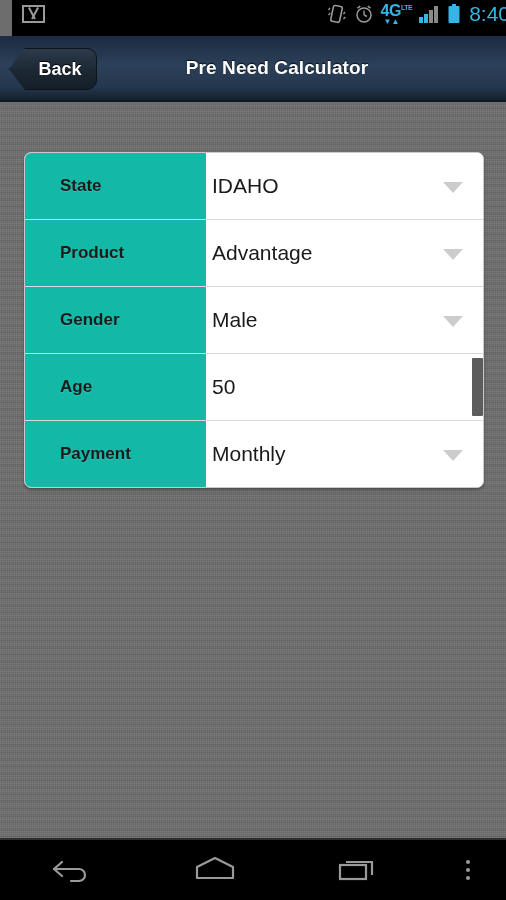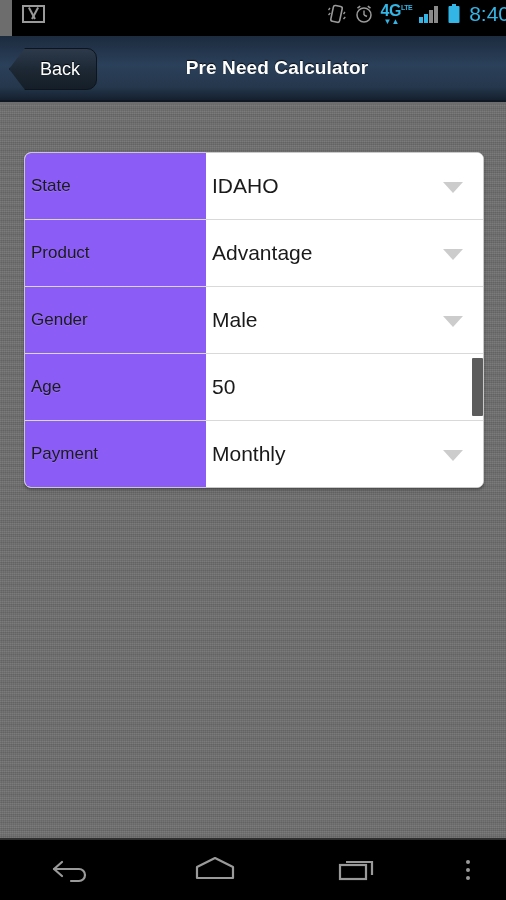--- a/index.html
+++ b/index.html
@@ -123,21 +123,21 @@
   }
   #back-button {
     position: absolute;
     left: 9px; top: 12px;
     width: 88px; height: 42px;
     background: linear-gradient(to bottom, #2c3a4b 0%, #1c2733 55%, #151e28 100%);
     border: 1px solid #0d141c;
     border-radius: 4px 10px 10px 4px;
     color: #ffffff;
     font-size: 18px;
-    font-weight: normal;
+    font-weight: bold;
     display: flex;
     align-items: center;
     justify-content: center;
     padding-left: 14px;
     box-sizing: border-box;
     text-shadow: 0 -1px 1px rgba(0,0,0,0.9);
     clip-path: polygon(0% 50%, 16px 0%, 100% 0%, 100% 100%, 16px 100%);
     cursor: pointer;
   }
   #next-button {
@@ -187,27 +187,27 @@
     height: 66px;
     border-bottom: 1px solid #d9d9d9;
     background: #ffffff;
     position: relative;
     cursor: pointer;
   }
   .form-row:last-child { border-bottom: none; }
   .row-label {
     width: 181px;
     flex: 0 0 181px;
-    background: #8b5cf6;
+    background: #14b8a6;
     color: #1b1b1b;
     font-size: 17px;
-    font-weight: normal;
-    display: flex;
-    align-items: center;
-    padding-left: 6px;
+    font-weight: bold;
+    display: flex;
+    align-items: center;
+    padding-left: 35px;
     box-sizing: border-box;
     text-shadow: 0 1px 0 rgba(255,255,255,0.12);
   }
   .row-value-wrap {
     flex: 1 1 auto;
     position: relative;
     display: flex;
     align-items: center;
     background: #ffffff;
   }

